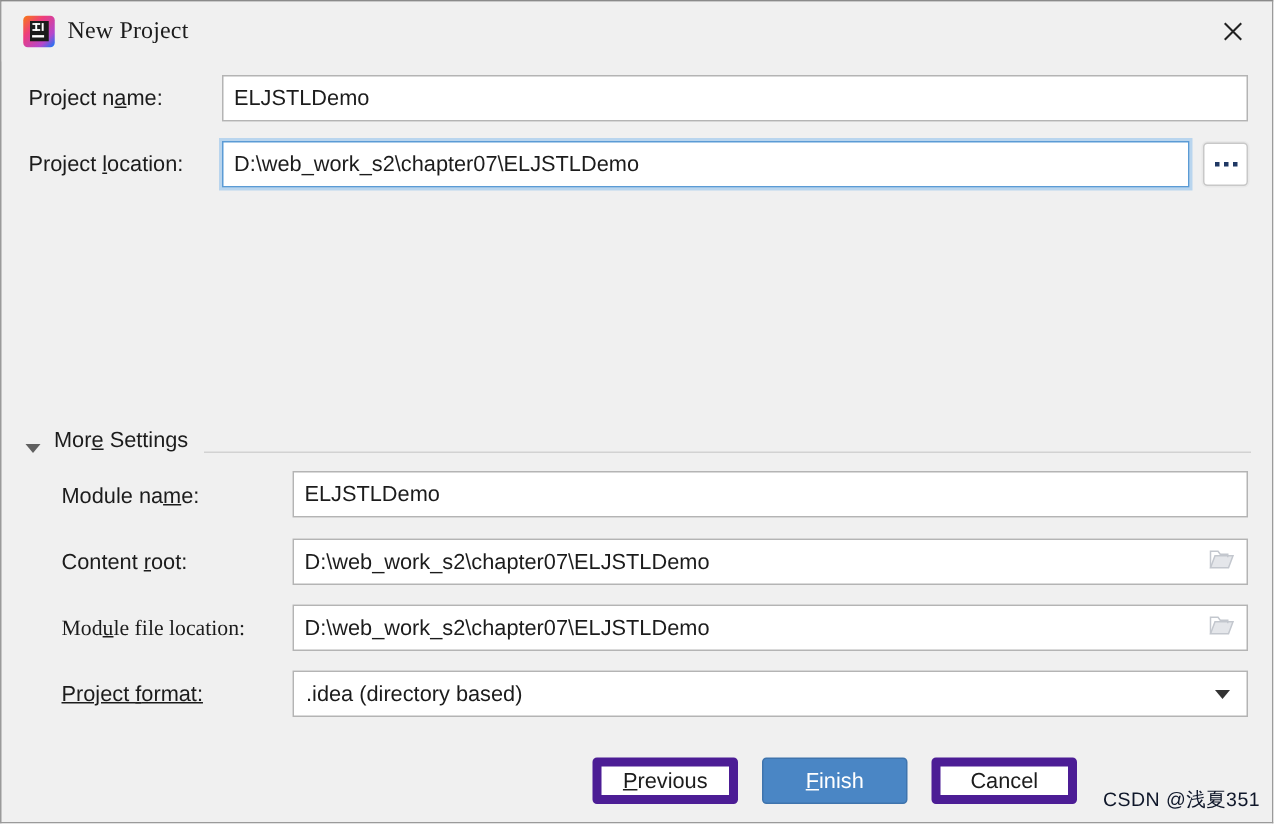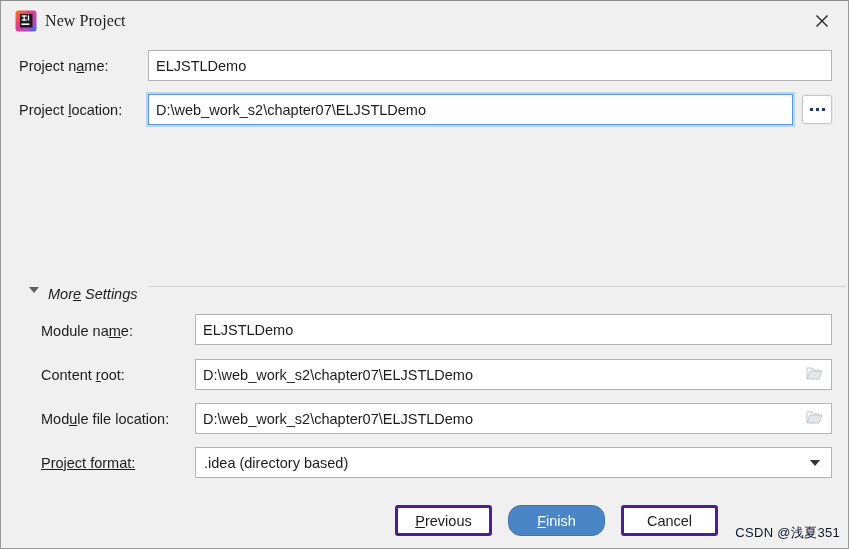--- a/index.html
+++ b/index.html
@@ -98,25 +98,24 @@
     position: absolute;
     right: 8px;
     top: 50%;
     transform: translateY(-50%);
     cursor: pointer;
   }
 
   
   .more-settings {
     position: absolute;
-    left: 28px; top: 285px;
-    display: flex; align-items: flex-start;
+    left: 16px; top: 285px;
+    display: flex; align-items: flex-end;
     width: 817px;
     cursor: pointer;
-    font-style: italic;
   }
   .tri {
     width: 0; height: 0;
     border-left: 5px solid transparent;
     border-right: 5px solid transparent;
     border-top: 6px solid #606060;
     margin-right: 9px;
     margin-top: 1px;
   }
   .ms-text { font-size: 14.5px; color: #1c1c1c; white-space: nowrap; }
@@ -142,21 +141,21 @@
     border-left: 5px solid transparent;
     border-right: 5px solid transparent;
     border-top: 6px solid #333;
   }
 
   
   .btn {
     position: absolute;
     height: 31px;
     background: #ffffff;
-    border: 3px solid #4c1d95;
+    border: 6px solid #4c1d95;
     border-radius: 3px;
     font-size: 14.5px;
     color: #1c1c1c;
     display: flex; align-items: center; justify-content: center;
     cursor: pointer;
     font-family: "Liberation Sans", sans-serif;
   }
   .btn u { text-decoration: underline; text-underline-offset: 1px; }
   .btn.primary {
     background: #4a86c5;
@@ -255,21 +254,21 @@
   <div class="textfield" style="left:194px; top:358px; width:637px; height:31px;">
     <span>D:\web_work_s2\chapter07\ELJSTLDemo</span>
     <span class="folder-icon">
       <svg width="17" height="14" viewBox="0 0 17 14">
         <path d="M1 12.5 L4 4.5 L16 4.5 L13 12.5 Z" fill="#e4e6ea" stroke="#c3c7ce" stroke-width="1"></path>
         <path d="M1 12.5 L1 1.5 L6 1.5 L7.5 3.5 L12.5 3.5 L12.5 5.5" fill="none" stroke="#c3c7ce" stroke-width="1"></path>
       </svg>
     </span>
   </div>
 
-  <div class="label" style="left:40px; top:408px;">
+  <div class="label" style="left:40px; top:408px;font-family:Liberation Serif, serif;">
     <span>Mod</span><u>u</u><span>le file location:</span>
   </div>
   <div class="textfield" style="left:194px; top:402px; width:637px; height:31px;">
     <span>D:\web_work_s2\chapter07\ELJSTLDemo</span>
     <span class="folder-icon">
       <svg width="17" height="14" viewBox="0 0 17 14">
         <path d="M1 12.5 L4 4.5 L16 4.5 L13 12.5 Z" fill="#e4e6ea" stroke="#c3c7ce" stroke-width="1"></path>
         <path d="M1 12.5 L1 1.5 L6 1.5 L7.5 3.5 L12.5 3.5 L12.5 5.5" fill="none" stroke="#c3c7ce" stroke-width="1"></path>
       </svg>
     </span>
@@ -280,21 +279,21 @@
   </div>
   <div class="combo" style="left:194px; top:446px; width:637px; height:31px;">
     <span>.idea (directory based)</span>
     <span class="combo-arrow"></span>
   </div>
 
   <div class="btn" style="left:394px; top:504px; width:97px;">
     <span><span></span><u>P</u><span>revious</span></span>
   </div>
 
-  <div class="btn primary" style="left:507px; top:504px; width:97px;border-radius:13px;">
+  <div class="btn primary" style="left:507px; top:504px; width:97px;">
     <span><span></span><u>F</u><span>inish</span></span>
   </div>
 
   <div class="btn" style="left:620px; top:504px; width:97px;">
     <span>Cancel</span>
   </div>
 
 
   <div class="watermark">CSDN @浅夏351</div>
 

